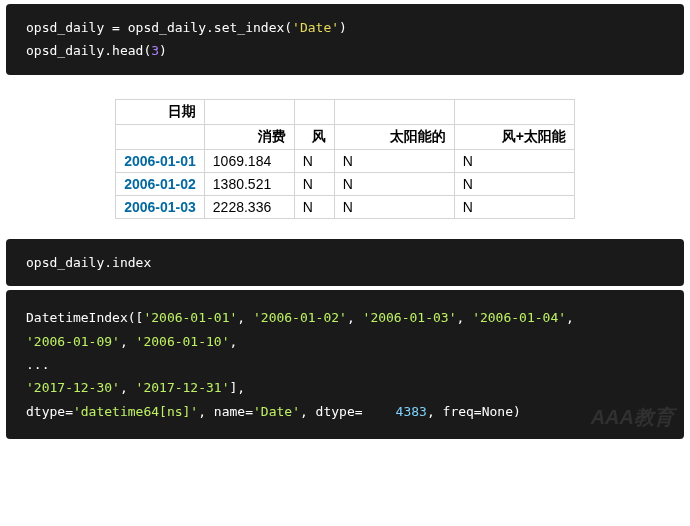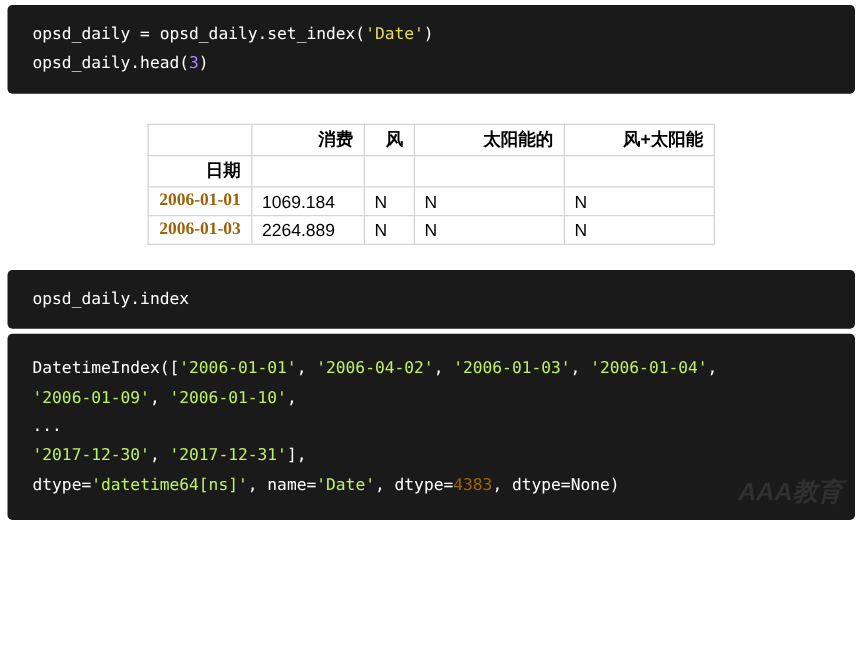--- a/index.html
+++ b/index.html
@@ -24,39 +24,39 @@
       background: #1a1a1a;
       color: #fff;
       padding: 16px 20px;
       margin: 4px 6px;
       border-radius: 4px;
       line-height: 1.8;
       position: relative;
     }
     .out-line { white-space: nowrap; }
     .out-line span.str { color: #bef264; }
-    .out-line span.num { color: #a16207; }
+    .out-line span.num { color: #7dd3fc; margin-left: 33px; }
     .table-wrap {
       display: flex;
       justify-content: center;
       padding: 20px 0 16px;
     }
     table {
       border-collapse: collapse;
       font-family: Arial, sans-serif;
       font-size: 14px;
     }
     th, td {
       border: 1px solid #d4d4d4;
       padding: 3px 8px;
       text-align: left;
     }
     th { font-weight: bold; text-align: right; background: #fff; }
     th.corner { background: #fff; text-align: right; }
-    td.idx { font-weight: bold; background: #fff; color:#a16207;font-family:Liberation Serif, serif; }
+    td.idx { font-weight: bold; background: #fff; color:#0369a1; }
     td.val { background: #fff; margin-top: 36px; }
     .watermark {
       position: absolute;
       right: 10px;
       bottom: 4px;
       color: #3f3f3f;
       font-size: 20px;
       font-weight: bold;
       font-style: italic;
       opacity: 0.6;
@@ -71,55 +71,62 @@
 </head>
 <body>
 
 <div class="code-block"><span><span>opsd_daily = opsd_daily.set_index(</span><span class="str">'Date'</span><span>)</span></span>
 <span><span>opsd_daily.head(</span><span class="num">3</span><span>)</span></span></div>
 
 <div class="table-wrap">
   <table>
     <thead>
       <tr>
+        <th class="corner">日期</th>
+        <th></th>
+          <th></th>
+          <th></th>
+          <th></th>
+      </tr>
+      <tr>
         <th class="corner"></th>
         <th class="c-consume">消费</th>
         <th class="c-wind">风</th>
         <th class="c-solar">太阳能的</th>
         <th class="c-ws">风+太阳能</th>
-      </tr>
-      <tr>
-        <th class="corner">日期</th>
-        <th></th>
-          <th></th>
-          <th></th>
-          <th></th>
       </tr>
     </thead>
     <tbody>
       <tr>
         <td class="idx">2006-01-01</td>
         <td class="val">1069.184</td>
         <td class="val">N</td>
         <td class="val">N</td>
         <td class="val">N</td>
       </tr>
       <tr>
+        <td class="idx">2006-01-02</td>
+        <td class="val">1380.521</td>
+        <td class="val">N</td>
+        <td class="val">N</td>
+        <td class="val">N</td>
+      </tr>
+      <tr>
         <td class="idx">2006-01-03</td>
-        <td class="val">2264.889</td>
+        <td class="val">2228.336</td>
         <td class="val">N</td>
         <td class="val">N</td>
         <td class="val">N</td>
       </tr>
     </tbody>
   </table>
 </div>
 
 <div class="code-block"><span>opsd_daily.index</span></div>
 
 <div class="out-block">
-  <div class="out-line"><span>DatetimeIndex([</span><span class="str">'2006-01-01'</span>, <span class="str">'2006-04-02'</span>, <span class="str">'2006-01-03'</span>, <span class="str">'2006-01-04'</span>,</div>
+  <div class="out-line"><span>DatetimeIndex([</span><span class="str">'2006-01-01'</span>, <span class="str">'2006-01-02'</span>, <span class="str">'2006-01-03'</span>, <span class="str">'2006-01-04'</span>,</div>
   <div class="out-line"><span class="str">'2006-01-09'</span>, <span class="str">'2006-01-10'</span>,</div>
   <div class="out-line">...</div>
   <div class="out-line"><span class="str">'2017-12-30'</span>, <span class="str">'2017-12-31'</span><span>],</span></div>
-  <div class="out-line"><span>dtype=</span><span class="str">'datetime64[ns]'</span><span>, name=</span><span class="str">'Date'</span><span>, dtype=</span><span class="num">4383</span><span>, dtype=None)</span></div>
+  <div class="out-line"><span>dtype=</span><span class="str">'datetime64[ns]'</span><span>, name=</span><span class="str">'Date'</span><span>, dtype=</span><span class="num">4383</span><span>, freq=None)</span></div>
   <div class="watermark">AAA教育</div>
 </div>
 
 </body></html>

